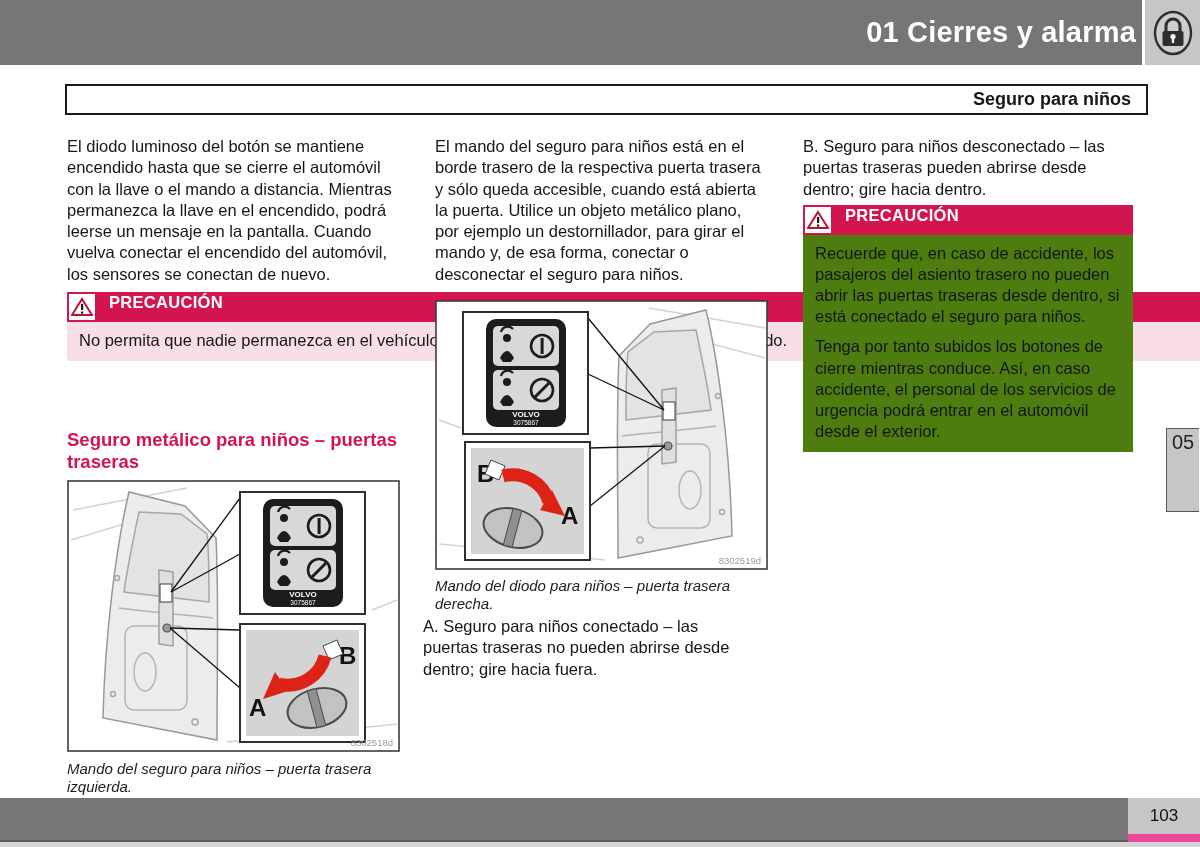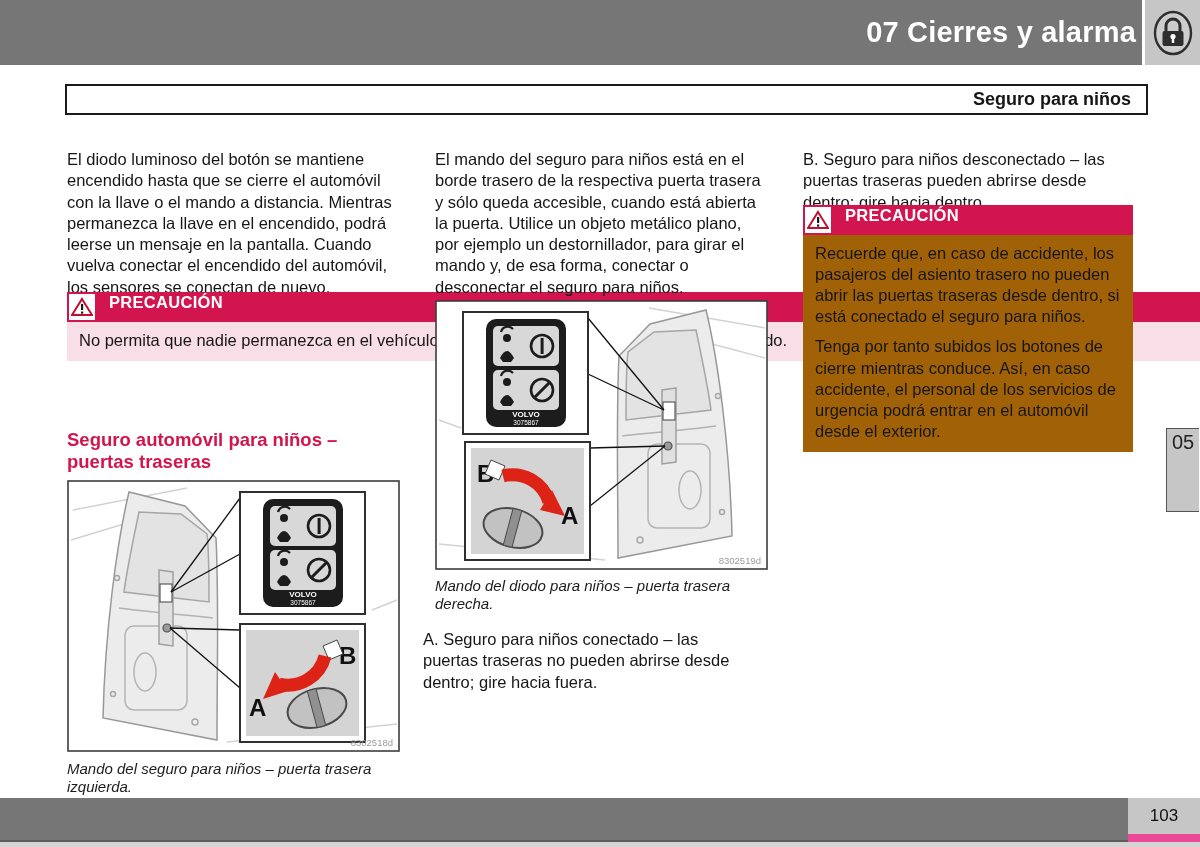--- a/index.html
+++ b/index.html
@@ -13,21 +13,21 @@
   .lock-box{position:absolute;right:0;top:0;width:55px;height:65px;background:#c6c6c6;
             border-left:3px solid #fff;display:flex;align-items:center;justify-content:center;}
 
   
   .section-bar{position:absolute;left:65px;top:84px;width:1064px;height:27px;
                border:2px solid #1a1a1a;background:#fff;text-align:right;
                font-size:18px;font-weight:bold;line-height:27px;padding-right:15px;}
 
   
   .col{position:absolute;width:333px;font-size:16.5px;line-height:1.29;}
-  .para{margin:13px 0 14px 0;}
+  .para{margin:0 0 14px 0;}
 
   .caution{width:100%;}
   .caution-hd{height:30px;display:flex;}
   .caution-icon{width:26px;height:26px;background:#fff;margin:2px;display:flex;
                 align-items:center;justify-content:center;flex:0 0 26px;}
   .caution-label{color:#fff;font-weight:bold;font-size:16.5px;padding-left:12px;letter-spacing:.3px;}
   .caution-bd{padding:8px 10px 10px 12px;font-size:16.5px;line-height:1.28;}
   .caution-bd p{margin:0 0 9px 0;}
   .caution-bd p:last-child{margin-bottom:0;}
 
@@ -48,21 +48,21 @@
 
   figure{margin:0;}
   svg text{font-family:"Liberation Sans","DejaVu Sans",sans-serif;}
 </style>
 </head>
 <body>
 
 <div id="page">
 
   <div class="hdr-band">
-    <div class="hdr-title">07 Cierres y alarma</div>
+    <div class="hdr-title">01 Cierres y alarma</div>
   </div>
   <div class="lock-box">
     <svg width="42" height="50" viewBox="0 0 42 50">
       <ellipse cx="21" cy="25" rx="18" ry="21" fill="#cdcdcd" stroke="#2e2e2e" stroke-width="2.4"></ellipse>
       <path d="M14,24 v-6 a7,7 0 0 1 14,0 v6" fill="none" stroke="#2e2e2e" stroke-width="3"></path>
       <rect x="10.5" y="23" width="21" height="15" rx="2" fill="#2e2e2e"></rect>
       <circle cx="21" cy="28.5" r="2.6" fill="#fff"></circle>
       <rect x="19.8" y="29.5" width="2.4" height="5.5" fill="#fff"></rect>
     </svg>
   </div>
@@ -85,21 +85,21 @@
         </svg>
       </span>
       <span class="caution-label">PRECAUCIÓN</span>
     </div>
     <div class="caution-bd" style="background:#f8dee7;">
       <p>No permita que nadie permanezca en el vehículo si está activada la función de cierre bloqueado.</p>
     </div>
   </div>
 
   <div class="col" style="left:67px;top:429px;">
-    <h2 class="sub-heading" style="color:#d2154e;">Seguro automóvil para niños – puertas traseras</h2>
+    <h2 class="sub-heading" style="color:#d2154e;">Seguro metálico para niños – puertas traseras</h2>
   </div>
 
   <figure class="col" style="left:67px;top:480px;">
     <svg width="333" height="272" viewBox="0 0 333 272">
       <rect x="1" y="1" width="331" height="270" fill="#ffffff" stroke="#3c3c3c" stroke-width="1.6"></rect>
 
       <path d="M6,30 L120,8 M4,60 L70,40 M160,262 L330,244 M305,130 L330,120" stroke="#d2d2d2" stroke-width="1.4" fill="none"></path>
 
       <g stroke="#989898" stroke-width="1.5" fill="none">
         <path d="M62,12 C50,62 38,150 36,238 L150,260 C150,190 152,118 149,58 L118,26 Z" fill="#ececec"></path>
@@ -242,21 +242,21 @@
     <div class="caution-hd" style="background:#d2154e;">
       <span class="caution-icon">
         <svg width="22" height="20" viewBox="0 0 22 20">
           <polygon points="11,2 21,18 1,18" fill="#fff" stroke="#c01230" stroke-width="2"></polygon>
           <rect x="10" y="7" width="2.2" height="6" fill="#1a1a1a"></rect>
           <rect x="10" y="14.5" width="2.2" height="2.2" fill="#1a1a1a"></rect>
         </svg>
       </span>
       <span class="caution-label">PRECAUCIÓN</span>
     </div>
-    <div class="caution-bd" style="background:#a16207;">
+    <div class="caution-bd" style="background:#4d7c0f;">
       <p>Recuerde que, en caso de accidente, los pasajeros del asiento trasero no pueden abrir las puertas traseras desde dentro, si está conectado el seguro para niños.</p>
       <p>Tenga por tanto subidos los botones de cierre mientras conduce. Así, en caso accidente, el personal de los servicios de urgencia podrá entrar en el automóvil desde el exterior.</p>
     </div>
   </div>
 
   <div class="side-tab">05</div>
 
   <div class="ftr-band"></div>
   <div class="page-box">103</div>
   <div class="ftr-strip"></div>

